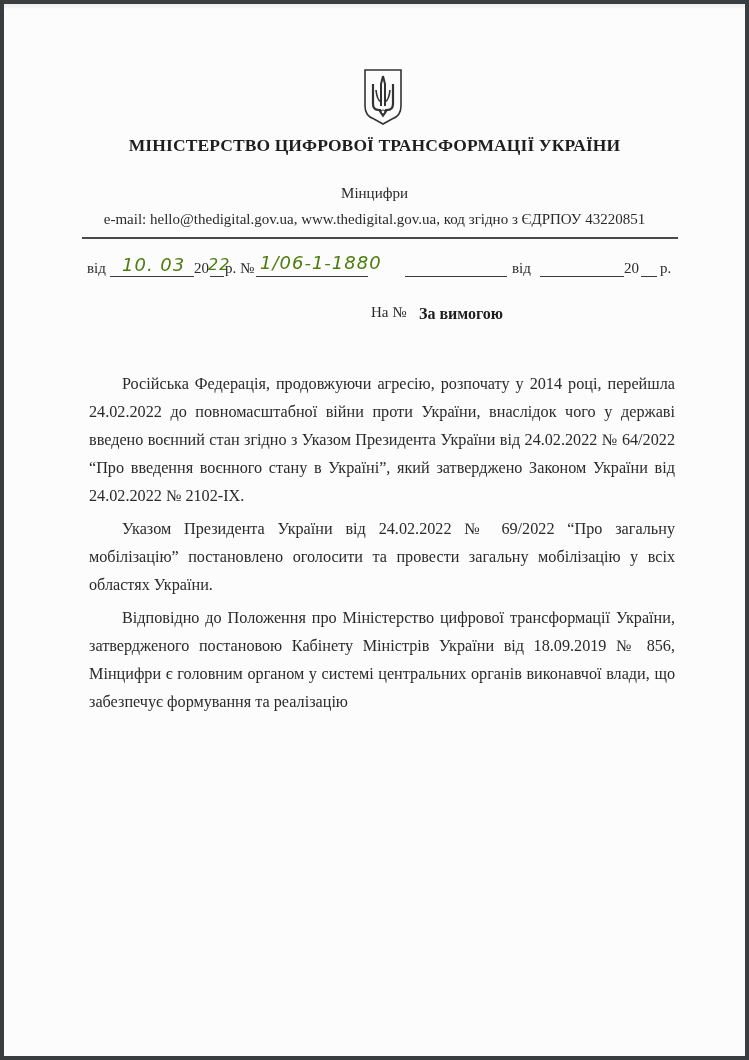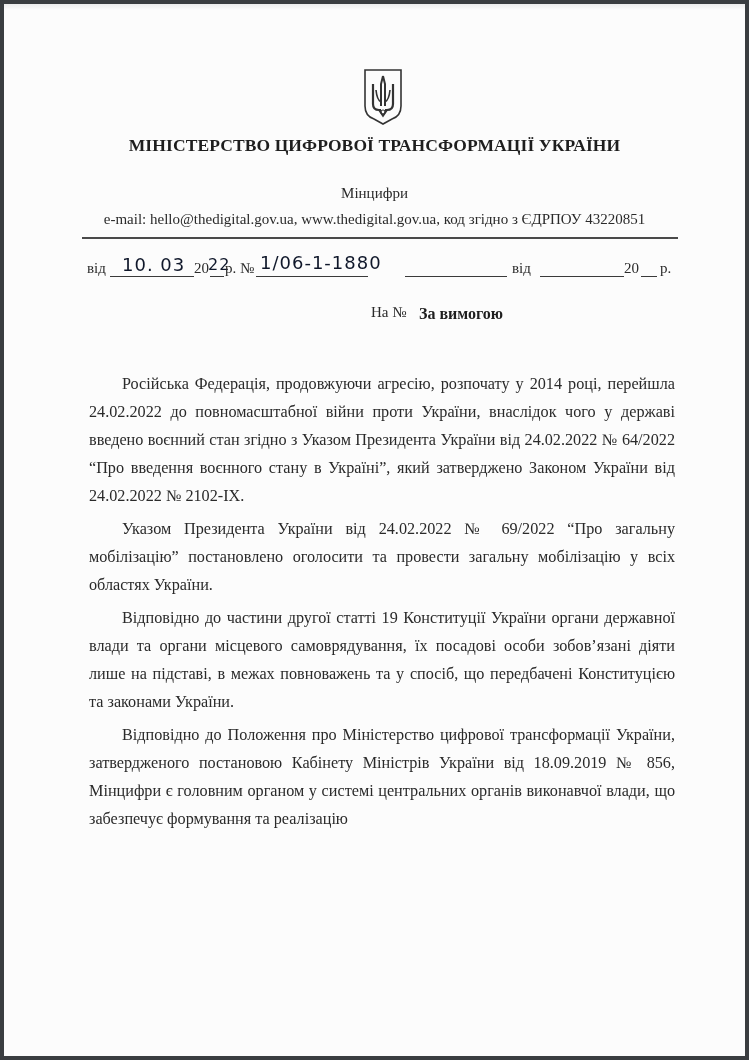--- a/index.html
+++ b/index.html
@@ -77,21 +77,22 @@
     }
     .ref-line span { position: absolute; top: 0; text-align: right; }
     .blank {
       position: absolute;
       border-bottom: 1px solid #3a3a3a;
       height: 16px;
     }
     .handwritten {
       position: absolute;
       font-family: "DejaVu Sans", sans-serif;
-      color: #0f172a;
+      font-style: italic;
+      color: #4d7c0f;
       font-size: 18px;
       letter-spacing: 1px;
     }
     .subject {
       position: absolute;
       left: 0; width: 749px;
       top: 301px;
       text-align: center;
       font-weight: bold;
       font-size: 16px;
@@ -153,16 +154,15 @@
     <span style="left:540px;">20</span>
     <div class="blank" style="left:557px; width:16px;"></div>
     <span style="left:576px;">р.</span>
   </div>
 
   <div class="subject">За вимогою</div>
 
   <div class="body-text">
     <p>Російська Федерація, продовжуючи агресію, розпочату у 2014 році, перейшла 24.02.2022 до повномасштабної війни проти України, внаслідок чого у державі введено воєнний стан згідно з Указом Президента України від 24.02.2022 № 64/2022 “Про введення воєнного стану в Україні”, який затверджено Законом України від 24.02.2022 № 2102-IX.</p>
     <p>Указом Президента України від 24.02.2022 № 69/2022 “Про загальну мобілізацію” постановлено оголосити та провести загальну мобілізацію у всіх областях України.</p>
-    <p>Відповідно до частини другої статті 19 Конституції України органи державної влади та органи місцевого самоврядування, їх посадові особи зобов’язані діяти лише на підставі, в межах повноважень та у спосіб, що передбачені Конституцією та законами України.</p>
     <p>Відповідно до Положення про Міністерство цифрової трансформації України, затвердженого постановою Кабінету Міністрів України від 18.09.2019 № 856, Мінцифри є головним органом у системі центральних органів виконавчої влади, що забезпечує формування та реалізацію</p>
   </div>
 </div>
 
 </body></html>

